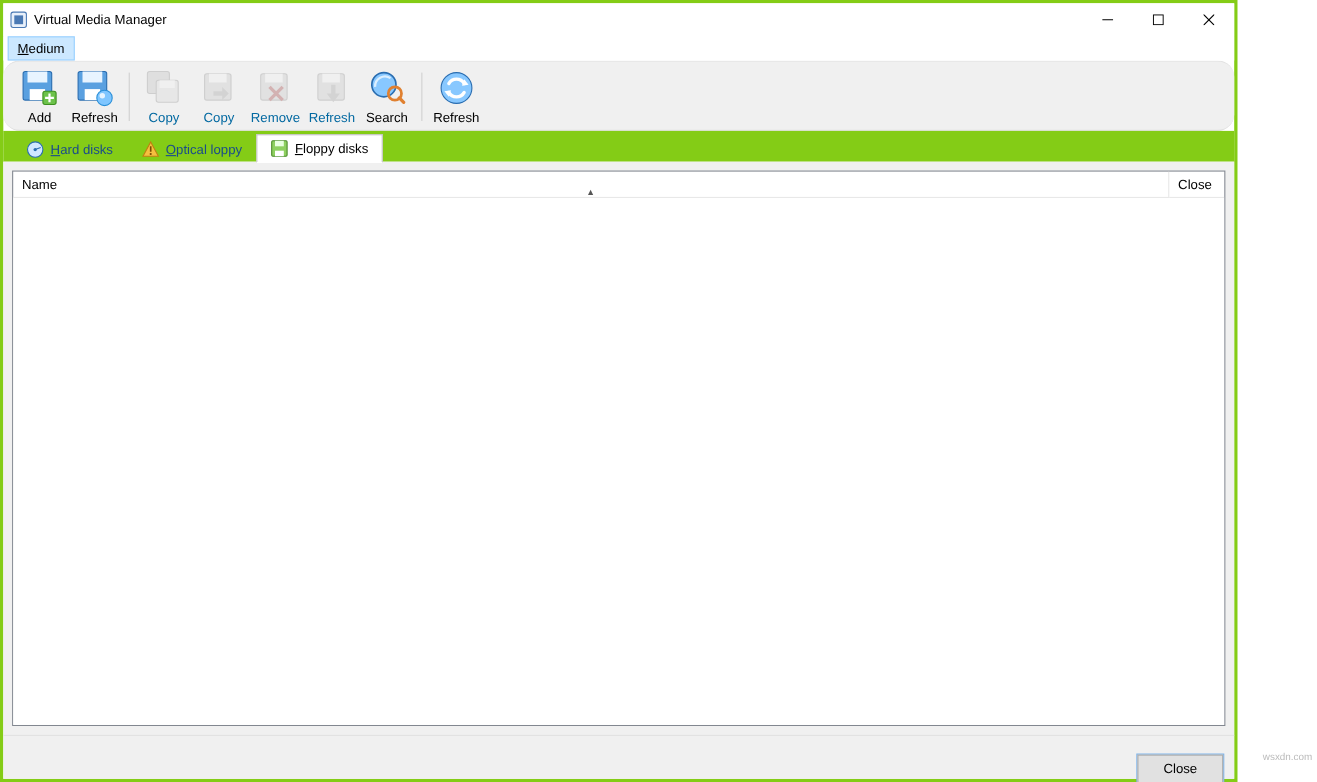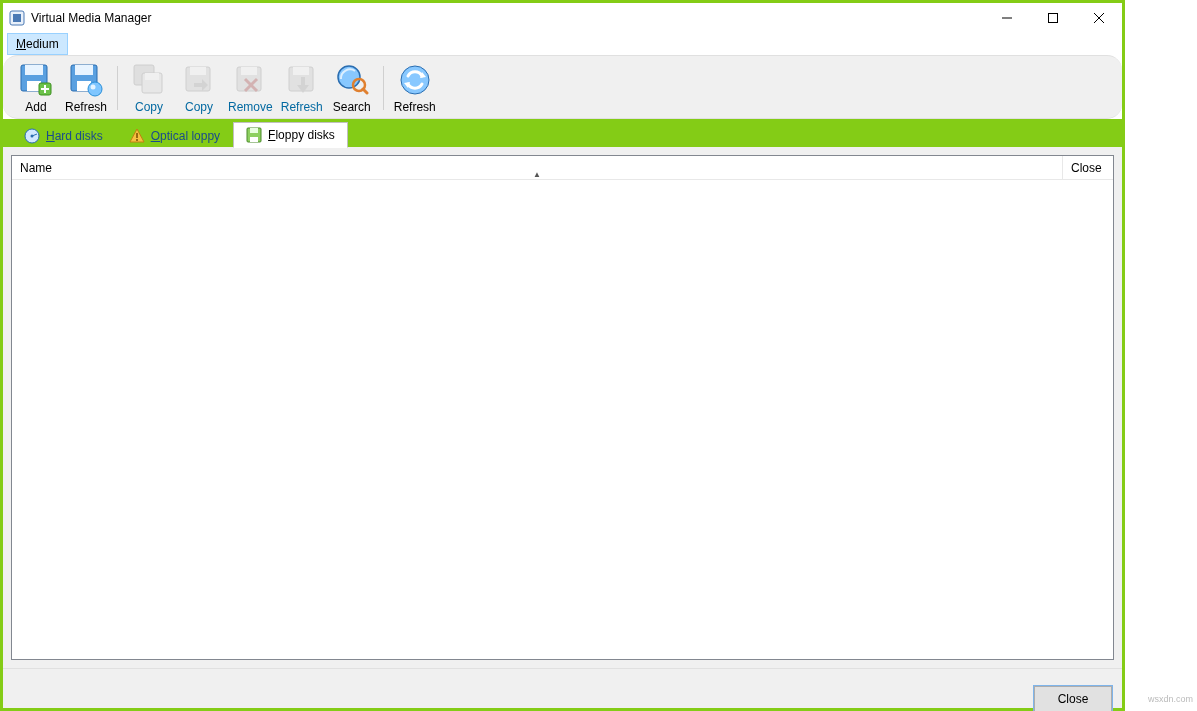--- a/index.html
+++ b/index.html
@@ -156,21 +156,21 @@
     width: 78px; height: 26px;
     background: #e1e1e1;
     border: 1px solid #adadad;
     font-size: 12px;
     display: flex; align-items: center; justify-content: center;
     box-shadow: 0 0 0 1px #7eb4ea;
     margin-top: 20px;
   }
   .watermark {
     position: absolute;
-    right: 4px; bottom: 7px;
+    right: 4px; bottom: 18px;
     font-size: 9px; color: #bbb;
     font-family: Arial, sans-serif;
   }
 </style>
 </head>
 <body>
 
 <div class="window">
 
   <div class="titlebar">

